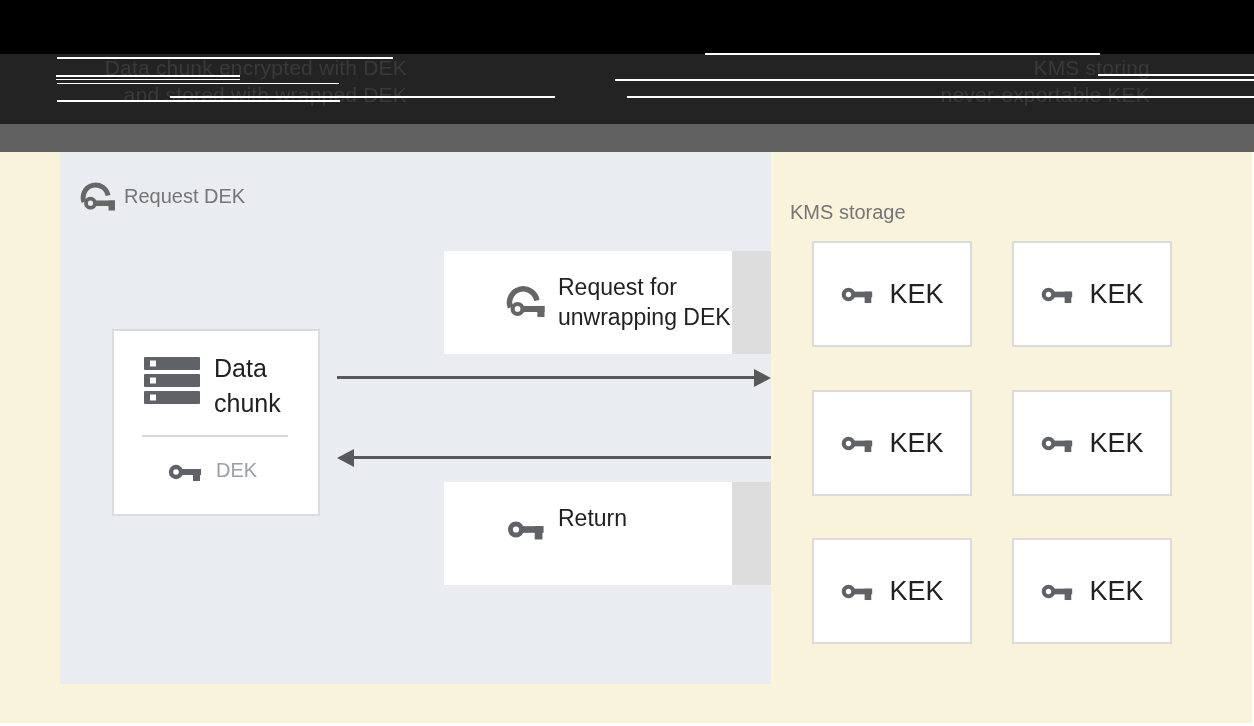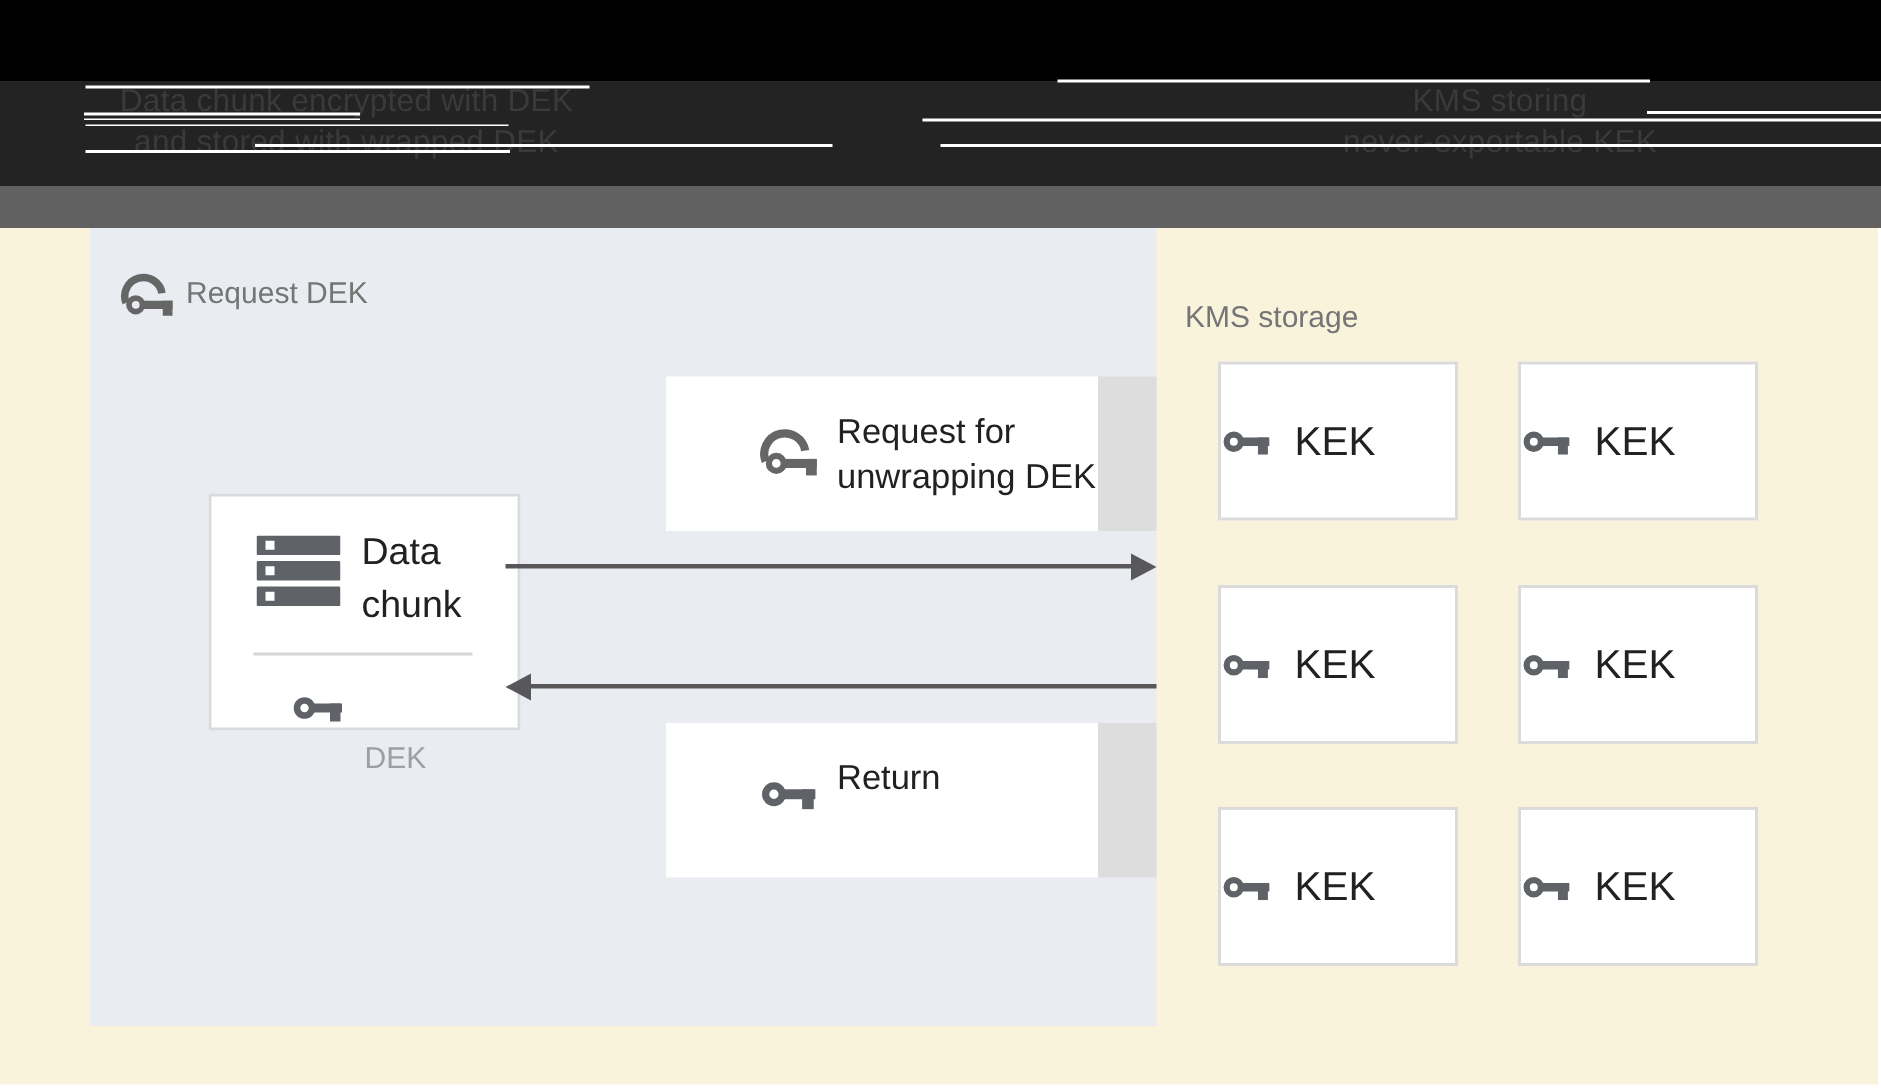--- a/index.html
+++ b/index.html
@@ -4,51 +4,51 @@
 <style>
   html,body{margin:0;padding:0;background:#ffffff;}
   .stage{position:relative;width:1254px;height:726px;background:#FAF3DC;overflow:hidden;
          font-family:"Liberation Sans", sans-serif;}
   .abs{position:absolute;}
 
   
   .band2{left:0;top:0;width:1254px;height:124px;background:#232323;}
   .band1{left:0;top:0;width:1254px;height:54px;background:#000000;}
   .caption{top:54px;height:56px;color:#3A3A3A;font-size:21px;line-height:27px;
-           text-align:center;letter-spacing:.2px;}
+           text-align:right;letter-spacing:.2px;}
   .cap-left{left:55px;width:352px;}
   .cap-right{left:850px;width:300px;}
   .glitch{background:#ffffff;}
   .graybar{left:0;top:124px;width:1254px;height:28px;background:#616161;}
 
   
   .panel{left:60px;top:152px;width:711px;height:532px;background:#E9ECF1;}
   .panel-title,.kms-title{color:#757575;font-size:20px;}
   .icon{display:block;}
   .icon svg{display:block;}
 
-  .chunk-box{left:79px;top:177px;width:208px;height:158px;background:#ffffff;
+  .chunk-box{left:52px;top:177px;width:208px;height:187px;background:#ffffff;
              border:2px solid #D8DBDF;box-sizing:border-box;padding-left:16px;}
   .chunk-title{left:100px;top:20px;color:#212121;font-size:25px;line-height:35px;}
   .divider{left:28px;top:104px;width:146px;height:2px;background:#D6D6D6;}
-  .dek-label{left:102px;top:128px;color:#9AA0A6;font-size:20px;margin-top:36px;}
+  .dek-label{left:102px;top:128px;color:#9AA0A6;font-size:20px;}
 
   .msg-box{width:288px;height:103px;background:#ffffff;}
   .msg-ext{width:39px;height:103px;background:#DDDDDD;}
   .msg-text{left:114px;top:21px;color:#212121;font-size:23px;line-height:30px;}
 
   .arrow-line{height:3px;background:#58585A;}
   .head-right{width:0;height:0;border-top:9px solid transparent;border-bottom:9px solid transparent;
               border-left:17px solid #58585A;}
   .head-left{width:0;height:0;border-top:9px solid transparent;border-bottom:9px solid transparent;
              border-right:17px solid #58585A;}
 
   
   .kek-box{width:160px;height:106px;background:#ffffff;border:2px solid #DBDBDB;
-           box-sizing:border-box;display:flex;align-items:center;gap:13px;}
+           box-sizing:border-box;display:flex;align-items:center;justify-content:center;gap:13px;}
   .kek-label{color:#212121;font-size:27px;}
 
   .edge-bottom{left:0;top:723px;width:1254px;height:3px;background:#ffffff;}
   .edge-right{left:1252px;top:152px;width:2px;height:574px;background:#ffffff;}
 </style>
 </head>
 <body>
 
 <div class="stage">
 

